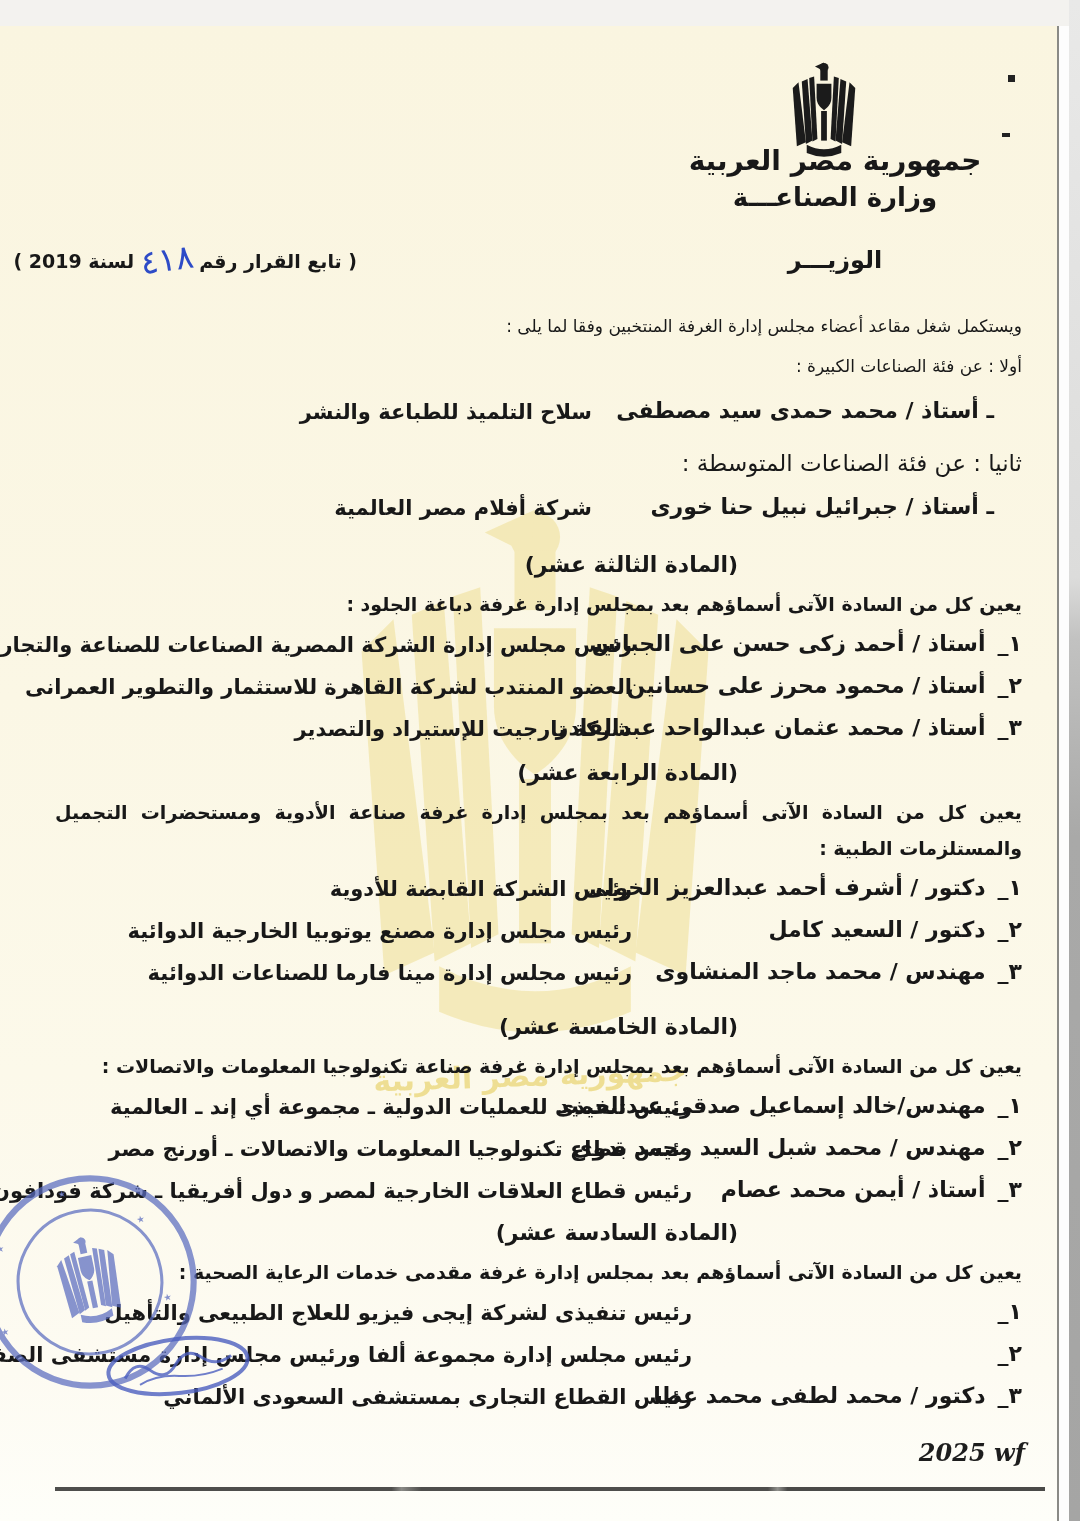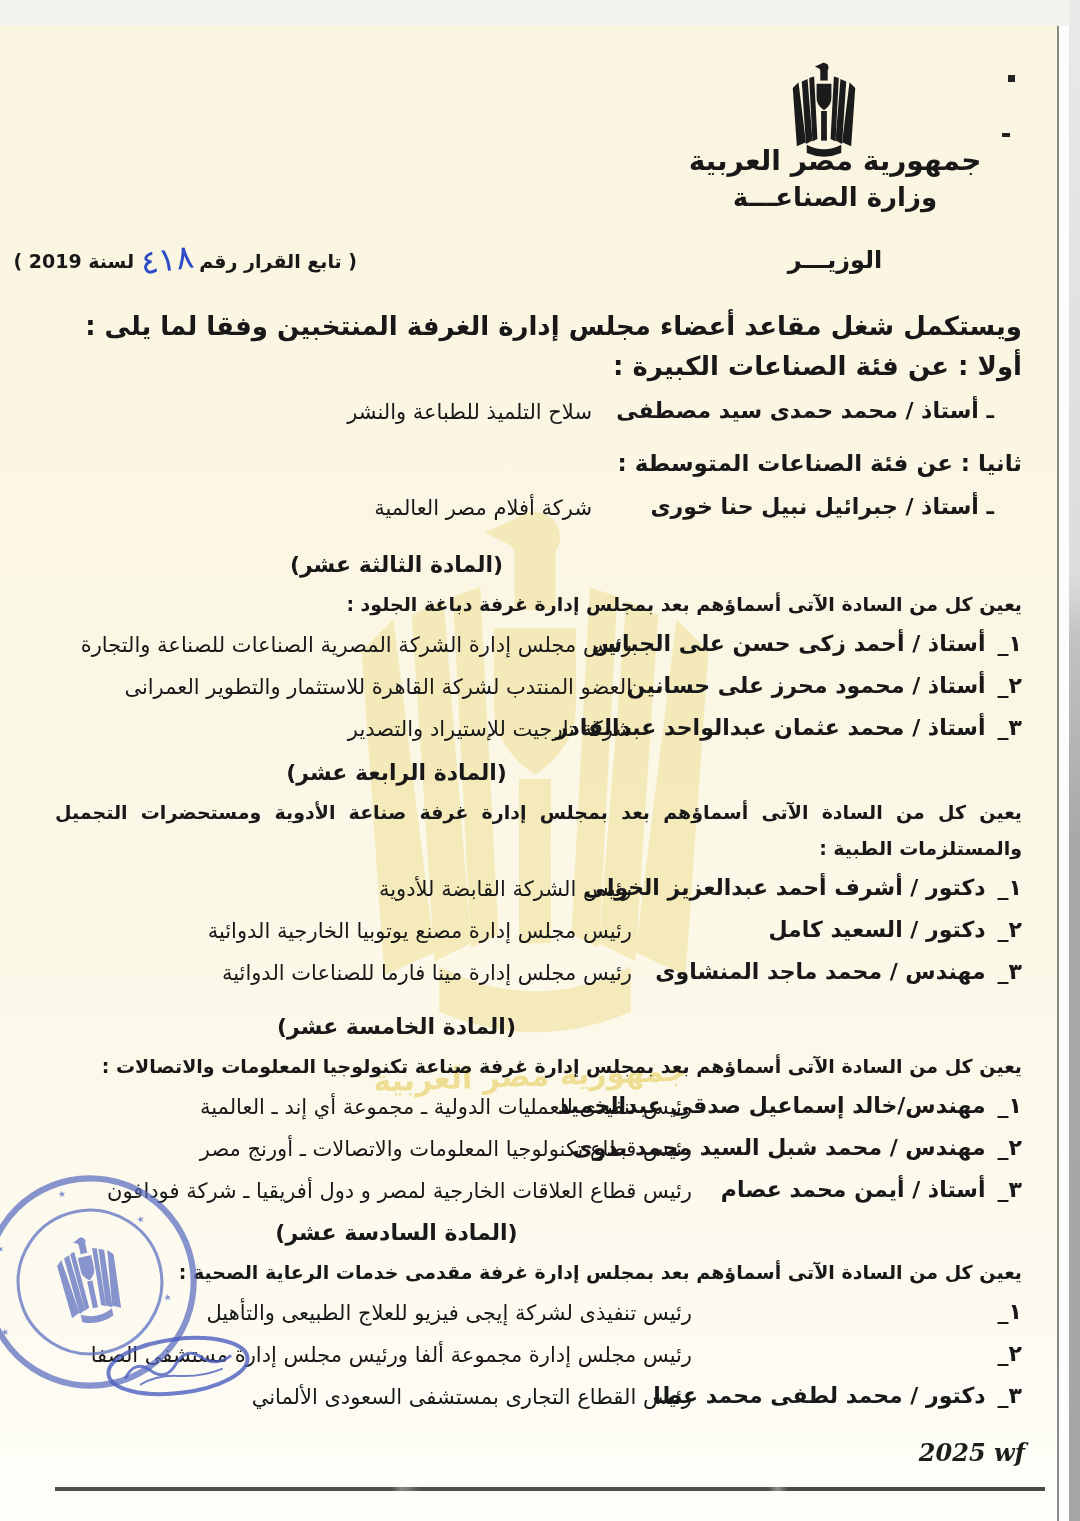--- a/index.html
+++ b/index.html
@@ -34,31 +34,31 @@
     position:absolute;right:700px;top:224px;width:330px;
     font-size:19px;font-weight:bold;white-space:nowrap;direction:rtl;text-align:left;
   }
   .decree-num{
     display:inline-block;color:#2d4bc7;font-size:33px;font-weight:normal;
     transform:rotate(-8deg) translateY(3px);margin:0 6px;line-height:0;
     font-family:"DejaVu Sans", sans-serif;
   }
   
   .blk{position:absolute;right:35px;left:55px;direction:rtl;}
-  .lead{font-size:26px;font-weight:bold;line-height:40px;}
-  .cat-heading{position:absolute;right:35px;left:55px;font-size:23px;font-weight:bold;direction:rtl;}
+  .lead{font-size:17px;font-weight:normal;line-height:40px;}
+  .cat-heading{position:absolute;right:35px;left:55px;font-size:23px;font-weight:normal;direction:rtl;}
   .row{position:relative;height:42px;}
   .row-abs{position:absolute;right:35px;left:55px;height:34px;direction:rtl;}
   .num-name{position:absolute;right:0;top:0;display:flex;direction:rtl;gap:12px;white-space:nowrap;
     font-size:22px;font-weight:bold;}
   .cat-name{right:28px;}
-  .role{position:absolute;top:2px;white-space:nowrap;direction:rtl;font-size:21px;font-weight:normal;}
+  .role{position:absolute;top:2px;white-space:nowrap;direction:rtl;font-size:21px;font-weight:bold;}
   .cat-role{right:430px;}
   .art{position:absolute;right:35px;left:55px;direction:rtl;}
-  .art-title{font-size:22px;font-weight:bold;text-align:center;margin-right:284px;line-height:30px;white-space:nowrap;}
+  .art-title{font-size:22px;font-weight:bold;margin-right:284px;line-height:30px;white-space:nowrap;}
   .art-intro{font-size:19px;font-weight:bold;line-height:36px;margin-top:6px;text-align:justify;}
   .rows{margin-top:9px;}
   .r390 .role{right:390px;}
   .r330 .role{right:330px;}
   
   .watermark{position:absolute;left:300px;top:470px;width:470px;height:566px;color:#eedd8e;opacity:.5;z-index:0;}
   .wm-text{
     position:absolute;left:310px;top:1032px;width:440px;text-align:center;
     color:#e7d165;font-size:30px;font-weight:bold;opacity:.65;transform:rotate(-2deg);
     letter-spacing:1px;z-index:0;direction:rtl;

